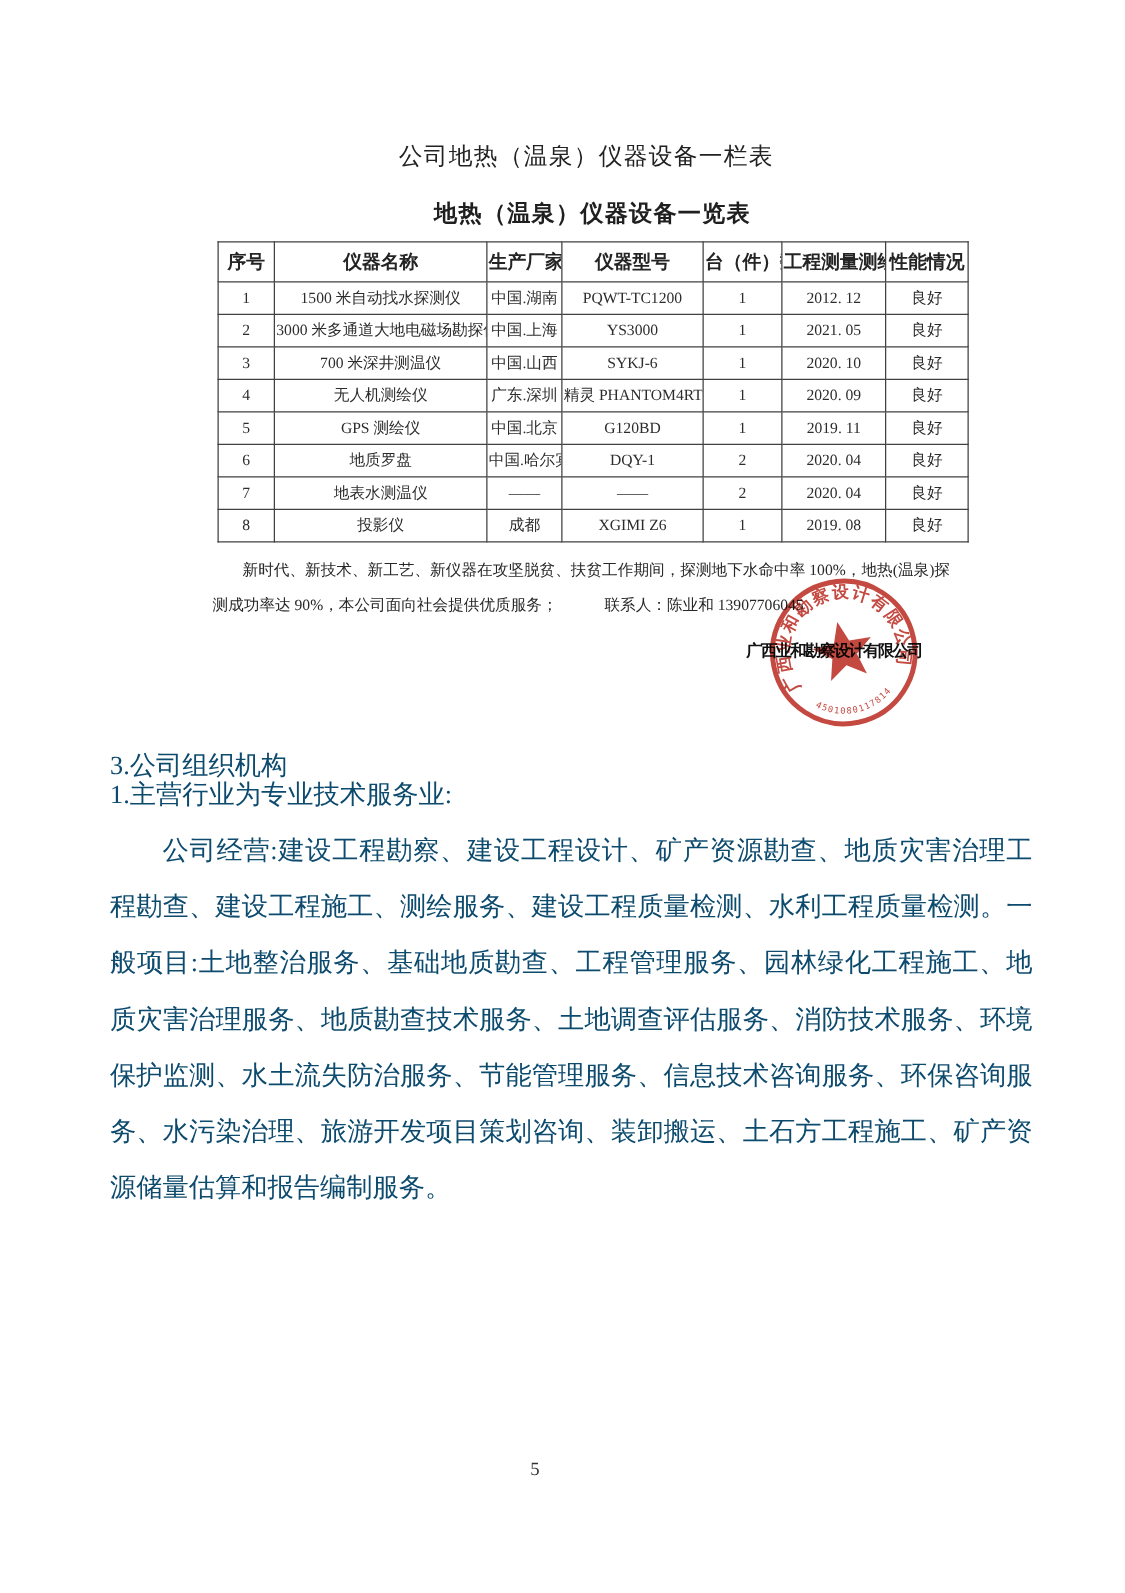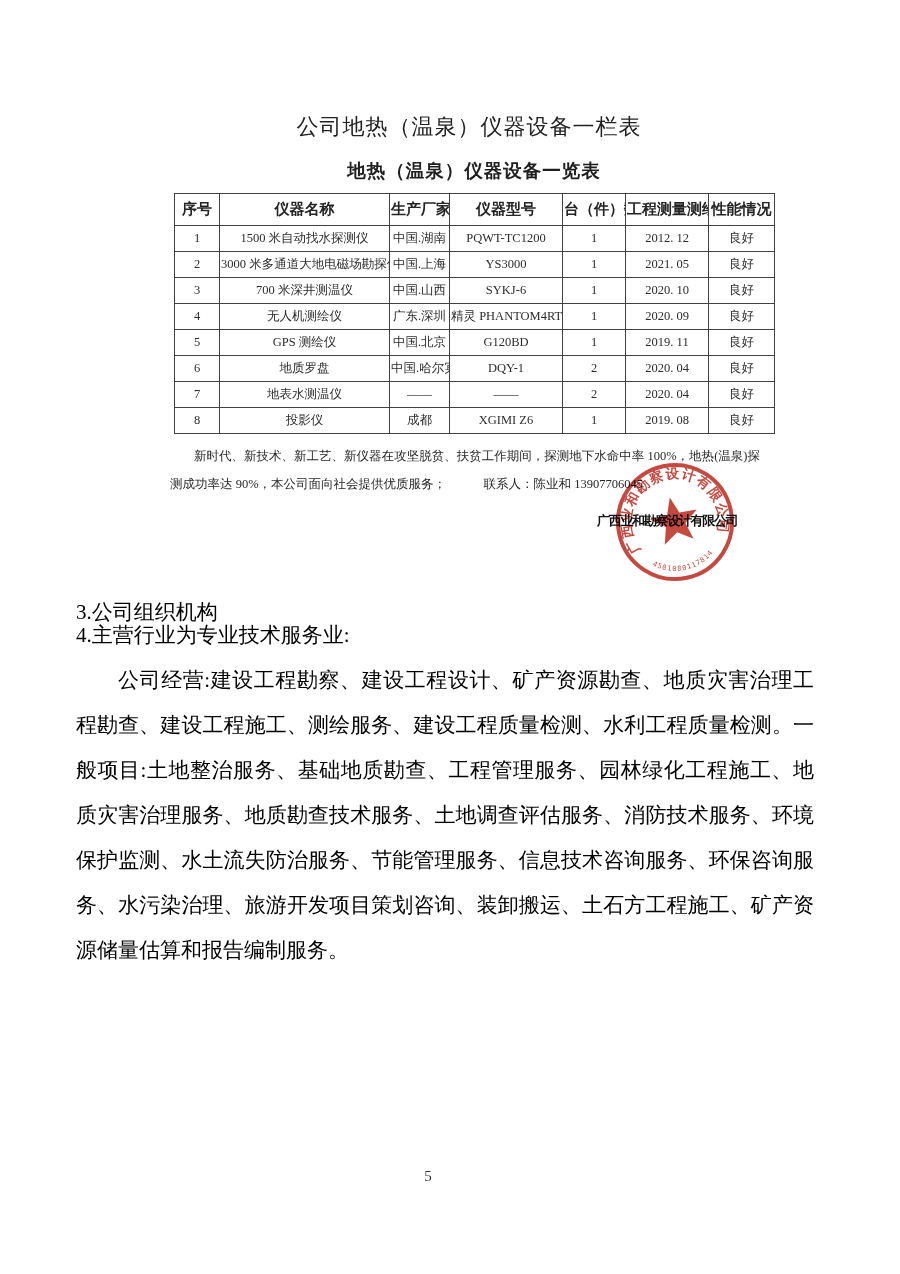--- a/index.html
+++ b/index.html
@@ -6,21 +6,21 @@
   .page {
     position:relative; width:900px; height:1274px; background:#ffffff;
     font-family:"Liberation Serif","DejaVu Serif",serif; color:#1e1e1e;
     overflow:hidden;
   }
 
   
   .doc-title {
     position:absolute; top:112px; left:0; width:900px; box-sizing:border-box;
     padding-left:38px; margin:0; text-align:center;
-    font-size:22px; font-weight:normal; letter-spacing:1px; color:#222;
+    font-size:19px; font-weight:normal; letter-spacing:1px; color:#222;
   }
 
   
   .scan { position:absolute; top:158px; left:174px; width:600px; color:#272727; }
   .scan-title {
     margin:0 0 10px 0; text-align:center;
     font-size:18.5px; font-weight:bold; letter-spacing:1px; color:#1f1f1f;
   }
   .equip-table { border-collapse:collapse; table-layout:fixed; width:600px; }
   .equip-table th, .equip-table td {
@@ -42,22 +42,22 @@
     white-space:nowrap; z-index:1;
   }
   
   .stamp {
     position:absolute; top:452px; left:600px; width:150px; height:150px;
     z-index:2; mix-blend-mode:multiply; opacity:0.92;
   }
 
   
   .body-text {
-    position:absolute; top:590px; left:76px; width:738px;
-    font-size:21px; line-height:45px; text-align:justify; color:#000000;
+    position:absolute; top:590px; left:88px; width:738px;
+    font-size:21px; line-height:45px; text-align:justify; color:#0c4a6e;
   }
   .body-text h2 { margin:0; font-size:21px; font-weight:normal; text-align:left; }
   .body-text h2.h4 { margin-top:-22px; }
   .body-text p { margin:0; text-indent:2em; }
 
   .page-number {
     position:absolute; top:1168px; left:416px; width:24px; text-align:center;
     font-size:15px; color:#333;
   }
 </style>
@@ -185,19 +185,19 @@
         <textPath href="#sealTopArc" startOffset="50%" text-anchor="middle">广西业和勘察设计有限公司</textPath>
       </text>
       <text font-size="7" fill="#bf3a31" font-family="DejaVu Sans Mono, monospace" letter-spacing="1">
         <textPath href="#sealBottomArc" startOffset="50%" text-anchor="middle">4501080117814</textPath>
       </text>
     </g>
   </svg>
 
   <div class="body-text">
     <h2>3.公司组织机构</h2>
-    <h2 class="h4">4.主营行业为专业技术服务业:</h2>
+    <h2 class="h4">1.主营行业为专业技术服务业:</h2>
     <p>公司经营:建设工程勘察、建设工程设计、矿产资源勘查、地质灾害治理工程勘查、建设工程施工、测绘服务、建设工程质量检测、水利工程质量检测。一般项目:土地整治服务、基础地质勘查、工程管理服务、园林绿化工程施工、地质灾害治理服务、地质勘查技术服务、土地调查评估服务、消防技术服务、环境保护监测、水土流失防治服务、节能管理服务、信息技术咨询服务、环保咨询服务、水污染治理、旅游开发项目策划咨询、装卸搬运、土石方工程施工、矿产资源储量估算和报告编制服务。</p>
   </div>
 
   <div class="page-number">5</div>
 
 </div>
 
 </body></html>

